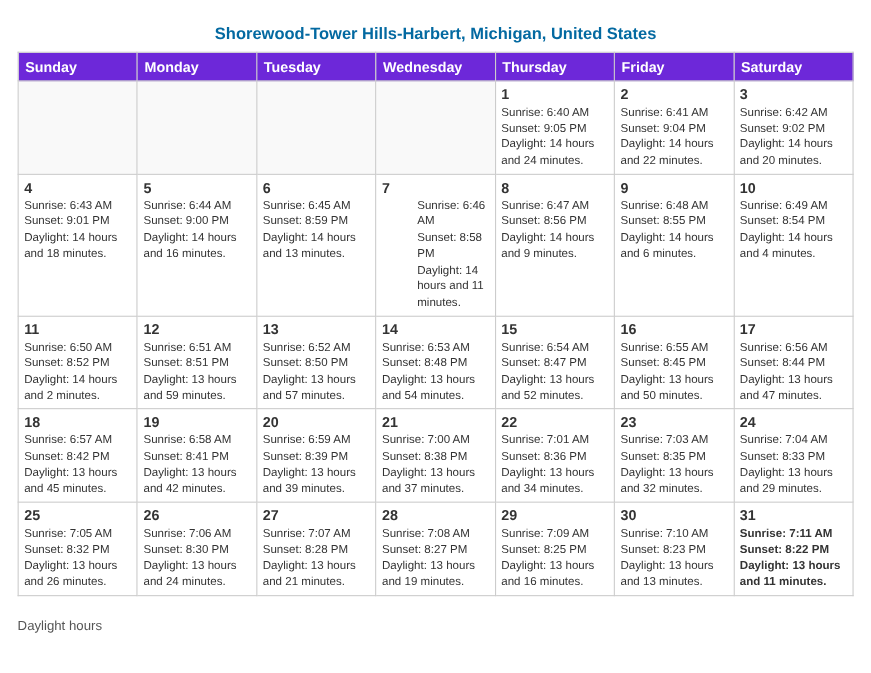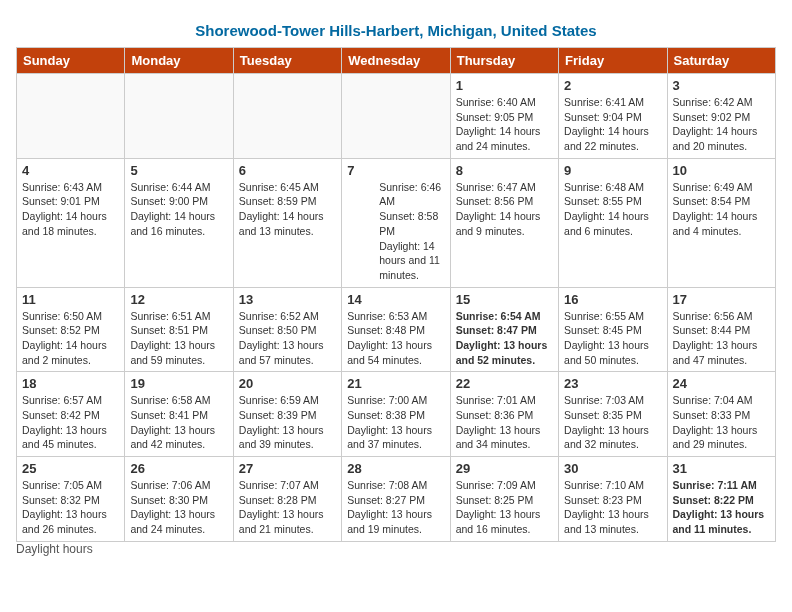--- a/index.html
+++ b/index.html
@@ -32,21 +32,21 @@
       font-weight: bold;
       color: #0369a1;
       text-align: center;
       margin-bottom: 8px;
     }
     .calendar {
       width: 100%;
       border-collapse: collapse;
     }
     .calendar th {
-      background-color: #c2410c;
+      background-color: #6d28d9;
       color: #fff;
       font-size: 13px;
       font-weight: bold;
       padding: 5px 6px;
       text-align: left;
       border: 1px solid #ccc;
     }
     .calendar td {
       border: 1px solid #ccc;
       vertical-align: top;
@@ -65,21 +65,21 @@
       font-size: 13px;
       margin-bottom: 2px;
       display: block;
     }
     .day-detail {
       font-size: 10.5px;
       line-height: 1.4;
       color: #333;
     }
     .footer-note {
-      margin-top: 0;
+      margin-top: 20px;
       font-size: 12px;
       color: #555;
       text-align: left;
     }
     .logo-row {
       display: flex;
       align-items: center;
       gap: 2px;
     }
     .logo-flag {
@@ -201,21 +201,21 @@
 Daylight: 13 hours and 57 minutes.</div>
         </td>
         <td>
           <span class="day-number">14</span>
           <div class="day-detail" style="white-space: pre-line;">Sunrise: 6:53 AM
 Sunset: 8:48 PM
 Daylight: 13 hours and 54 minutes.</div>
         </td>
         <td>
           <span class="day-number">15</span>
-          <div class="day-detail" style="white-space: pre-line; font-weight: bold;">Sunrise: 6:54 AM
+          <div class="day-detail" style="white-space: pre-line;">Sunrise: 6:54 AM
 Sunset: 8:47 PM
 Daylight: 13 hours and 52 minutes.</div>
         </td>
         <td>
           <span class="day-number">16</span>
           <div class="day-detail" style="white-space: pre-line;">Sunrise: 6:55 AM
 Sunset: 8:45 PM
 Daylight: 13 hours and 50 minutes.</div>
         </td>
         <td>

